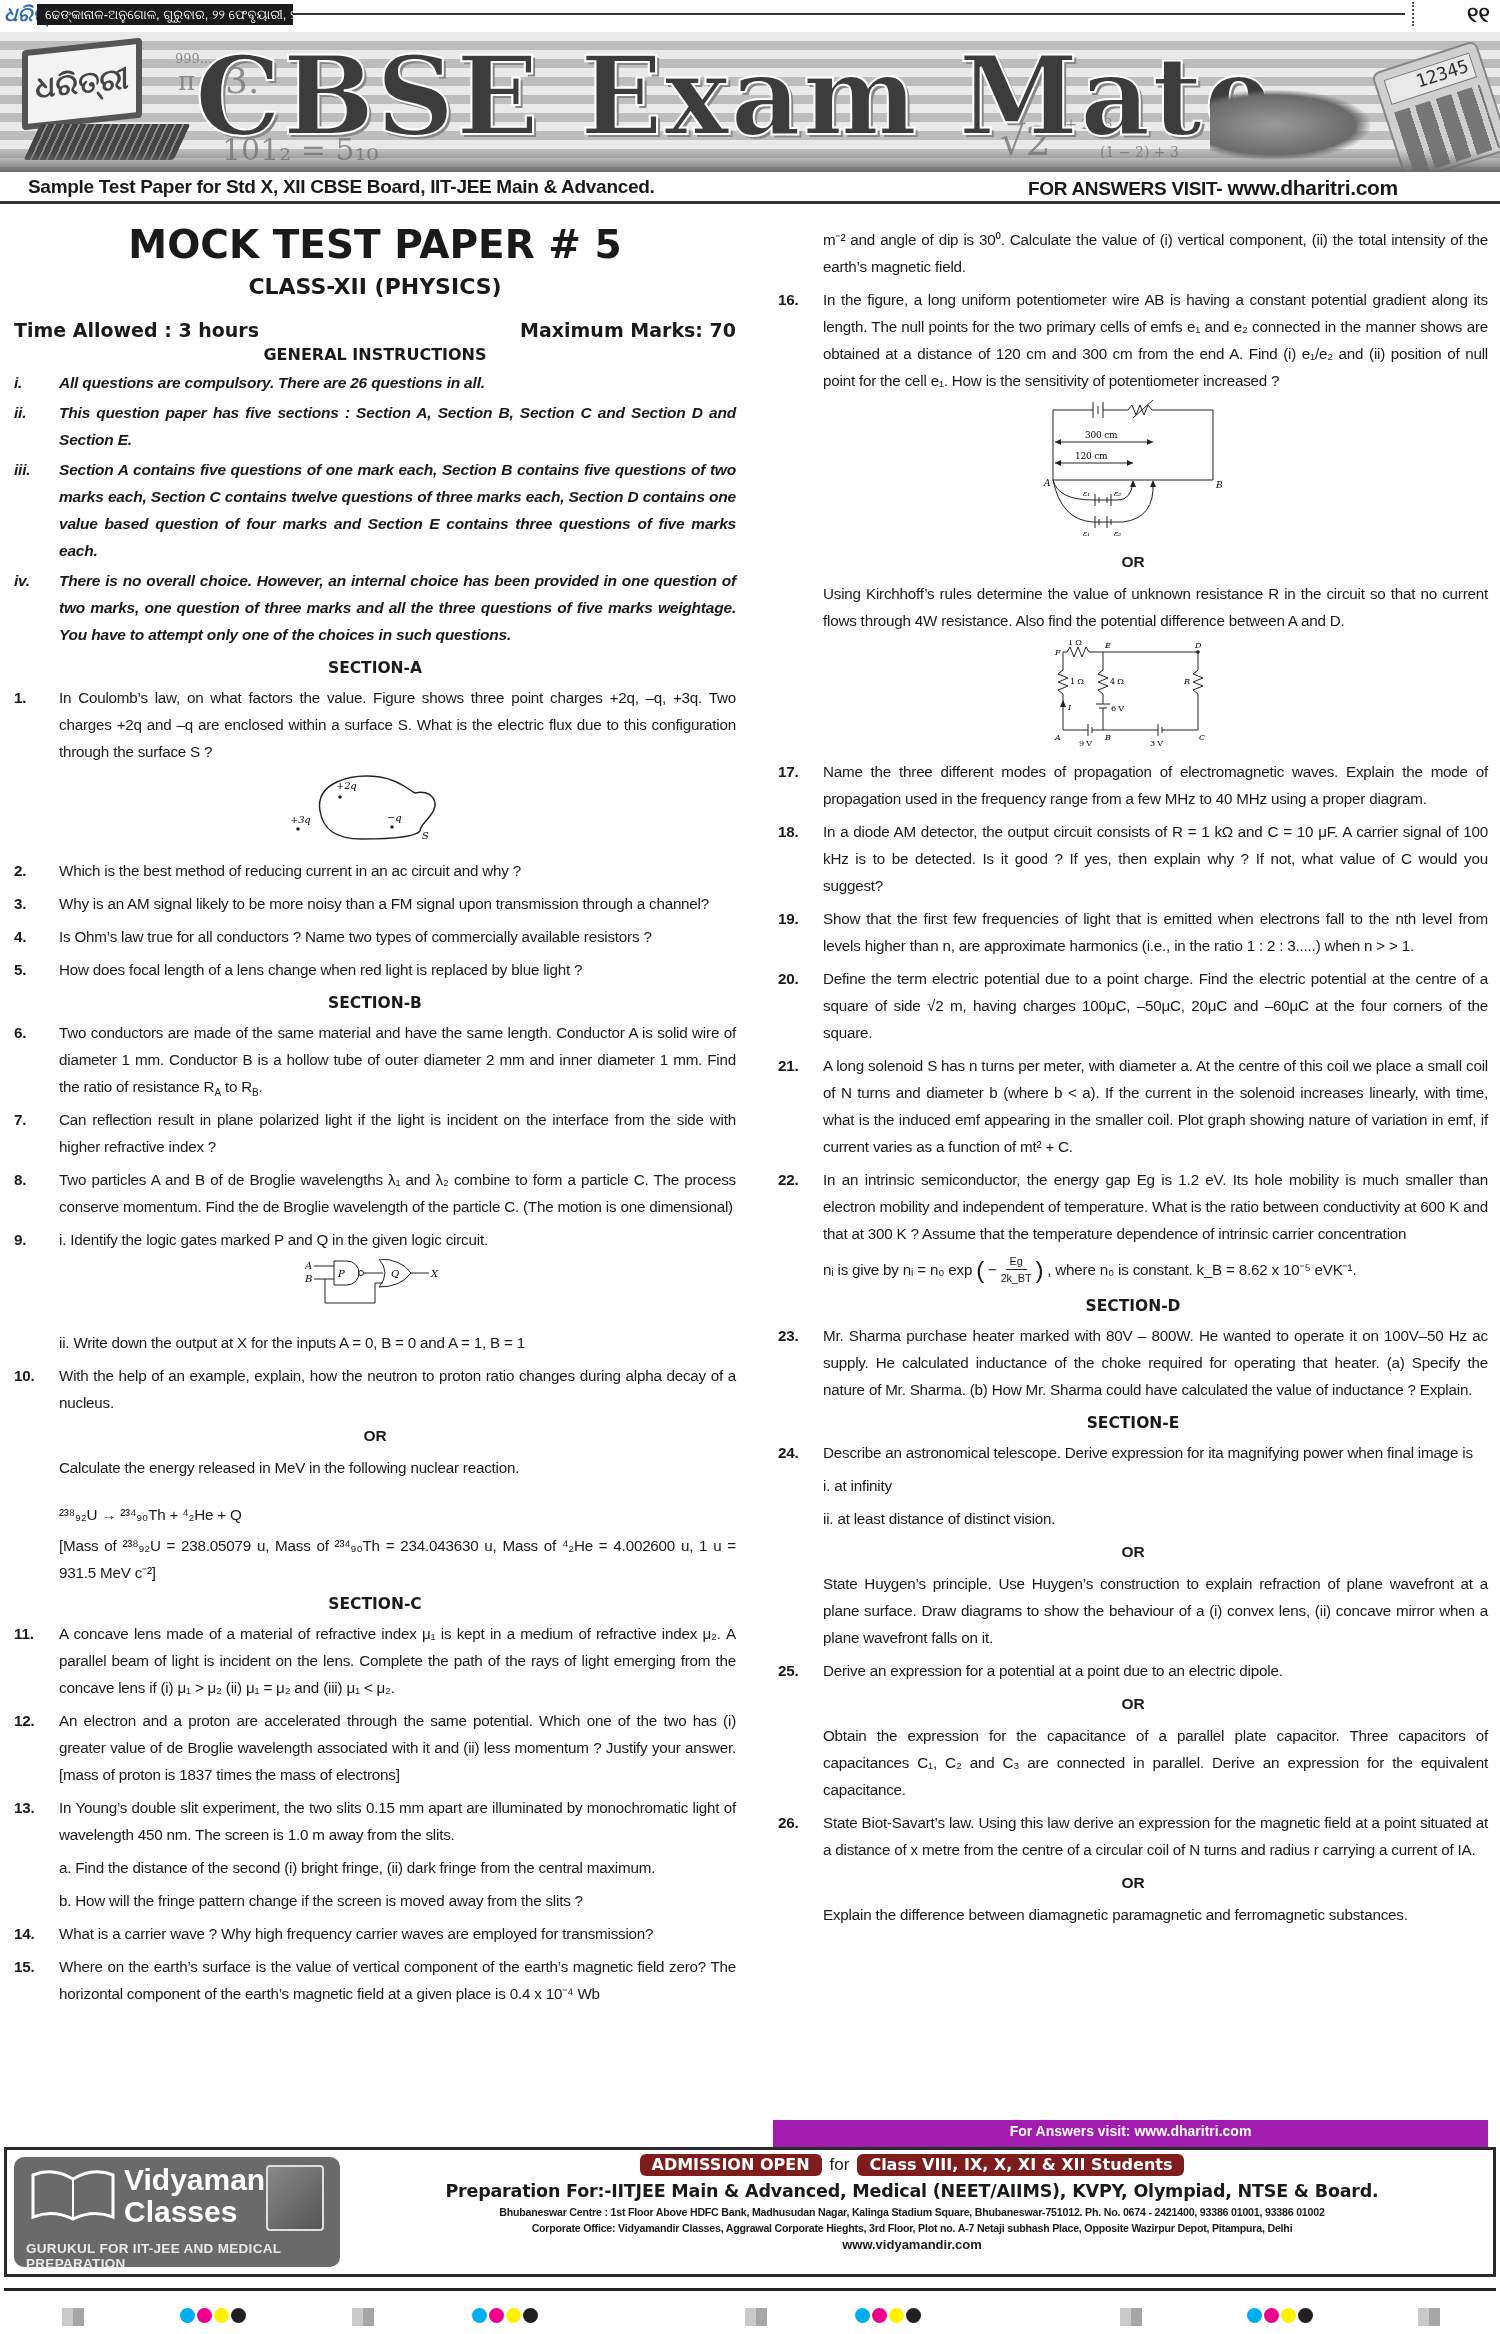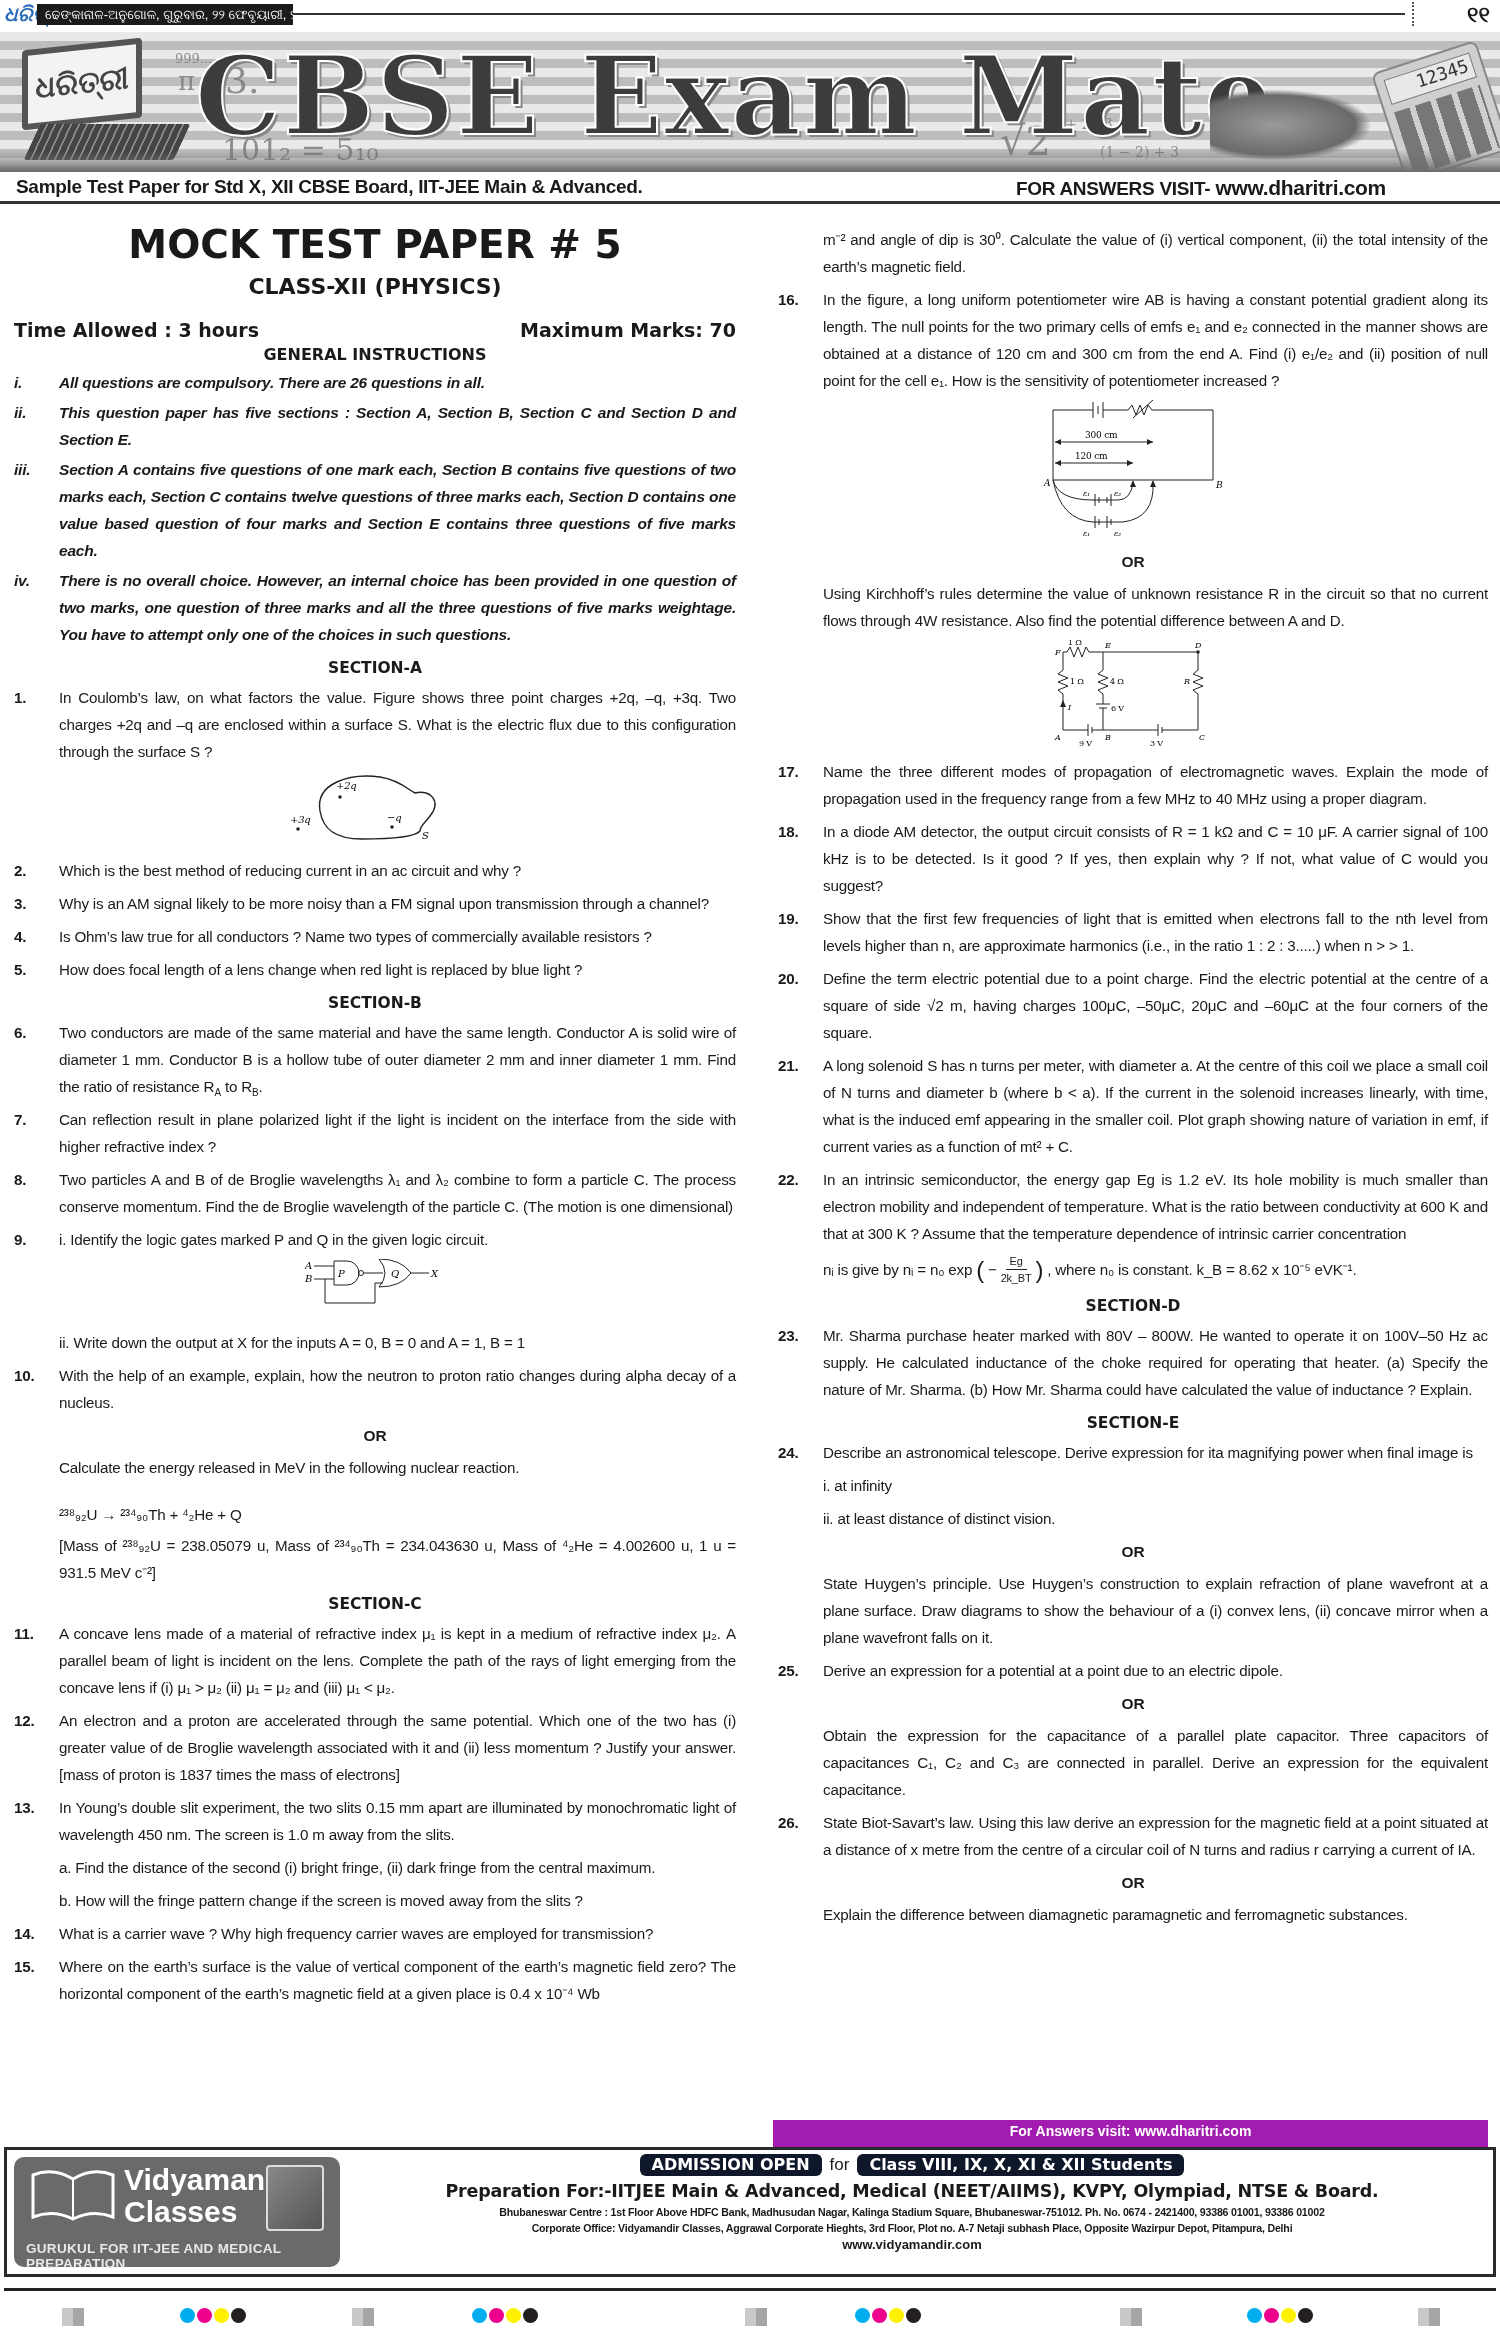--- a/index.html
+++ b/index.html
@@ -22,21 +22,21 @@
   .laptop .screen { position: absolute; left: 10px; top: 0; width: 120px; height: 80px; background: #f3f3f3; border: 6px solid #555; border-radius: 4px; transform: skewY(-6deg); }
   .laptop .screen span { display: block; text-align: center; font-family: "DejaVu Serif", serif; font-size: 30px; font-weight: bold; color: #444; line-height: 66px; }
   .laptop .keys { position: absolute; left: 20px; top: 80px; width: 150px; height: 36px; background: repeating-linear-gradient(90deg, #444 0 6px, #888 6px 8px); border-radius: 3px; transform: skewX(-25deg); }
   .banner-title { position: absolute; left: 195px; top: 4px; font-family: "DejaVu Serif", serif; font-weight: bold; font-size: 108px; letter-spacing: 2px; color: #3c3c3c; line-height: 120px; -webkit-text-stroke: 2px #fff; text-shadow: 3px 3px 0 #888; white-space: nowrap; }
   .math-deco { position: absolute; font-family: "DejaVu Serif", serif; color: #777; opacity: .8; }
   .calculator { position: absolute; right: 4px; top: 22px; width: 110px; height: 115px; background: #cfcfcf; border: 2px solid #888; border-radius: 8px; transform: rotate(-18deg); }
   .calculator .lcd { margin: 8px; height: 26px; background: #e8e8e8; border: 1px solid #777; font-family: "DejaVu Sans Mono", monospace; font-size: 18px; text-align: right; padding-right: 4px; color: #333; }
   .calculator .btns { margin: 0 8px; height: 66px; background: repeating-linear-gradient(90deg, #777 0 16px, #cfcfcf 16px 22px); }
   .hand { position: absolute; left: 1210px; top: 58px; width: 160px; height: 70px; background: radial-gradient(ellipse at 40% 50%, #9a9a9a, #6a6a6a 60%, rgba(0,0,0,0) 72%); }
 
-  .subtitle-row { position: absolute; left: 0; top: 176px; width: 1400px; height: 26px; }
+  .subtitle-row { position: absolute; left: 12px; top: 176px; width: 1400px; height: 26px; }
   .subtitle-left { position: absolute; left: 16px; top: 0; font-size: 19px; font-weight: bold; letter-spacing: -0.3px; }
   .subtitle-right { position: absolute; right: 14px; top: 0; font-size: 19px; font-weight: bold; letter-spacing: -0.3px; }
   .subtitle-right .url { font-size: 21px; }
   .subtitle-rule { position: absolute; left: 0; top: 201px; width: 1500px; height: 3px; background: #333; }
 
   
   .col { position: absolute; top: 214px; font-size: 15.2px; line-height: 27px; letter-spacing: -0.2px; }
   .col-left { left: 14px; width: 722px; }
   .col-right { left: 778px; width: 710px; top: 226px; }
 
@@ -63,21 +63,21 @@
   .answers-bar { position: absolute; left: 773px; top: 2120px; width: 715px; height: 28px; background: #a21caf; color: #fff; text-align: center; font-weight: bold; font-size: 14px; line-height: 22px; }
   .ad-box { position: absolute; left: 4px; top: 2147px; width: 1492px; height: 130px; border: 3px solid #2a2a2a; }
   .ad-logo { position: absolute; left: 7px; top: 7px; width: 326px; height: 110px; background: #6a6a6a; border-radius: 10px; color: #fff; }
   .ad-logo .book { position: absolute; left: 14px; top: 10px; width: 90px; height: 55px; }
   .ad-logo .name1 { position: absolute; left: 110px; top: 6px; font-size: 30px; font-weight: bold; line-height: 34px; }
   .ad-logo .name2 { position: absolute; left: 110px; top: 38px; font-size: 30px; font-weight: bold; line-height: 34px; }
   .ad-logo .tag { position: absolute; left: 12px; top: 84px; font-size: 13.5px; font-weight: bold; color: #e8e8e8; letter-spacing: 0.3px; }
   .ad-logo .teacher { position: absolute; left: 252px; top: 8px; width: 58px; height: 66px; border: 2px solid #ddd; border-radius: 4px; background: linear-gradient(135deg, #888, #555); }
   .ad-right { position: absolute; left: 330px; top: 2px; width: 1150px; text-align: center; }
   .adm-row { display: flex; justify-content: center; align-items: center; gap: 8px; margin-top: 2px; }
-  .pill { background: #0f172a; color: #fff; font-family: "DejaVu Sans", sans-serif; font-weight: bold; font-size: 16px; padding: 0 12px; border-radius: 6px; line-height: 22px; }
+  .pill { background: #7f1d1d; color: #fff; font-family: "DejaVu Sans", sans-serif; font-weight: bold; font-size: 16px; padding: 0 12px; border-radius: 6px; line-height: 22px; }
   .for-word { font-size: 17px; }
   .prep { font-family: "DejaVu Sans", sans-serif; font-weight: bold; font-size: 17.5px; line-height: 26px; margin-top: 2px; letter-spacing: -0.2px; }
   .addr { font-size: 10.6px; font-weight: bold; line-height: 16px; letter-spacing: -0.2px; }
   .web { font-size: 13px; line-height: 18px; font-weight: bold; }
   .bottom-rule { position: absolute; left: 4px; top: 2288px; width: 1492px; height: 3px; background: #222; }
 
   .reg-marks { position: absolute; left: 0; top: 2308px; width: 1500px; height: 26px; }
   .reg-sq { position: absolute; width: 22px; height: 18px; background: linear-gradient(90deg, #c9c9c9 50%, #a6a6a6 50%); }
   .reg-dots { position: absolute; display: flex; gap: 2px; }
   .reg-dots i { display: block; width: 15px; height: 15px; border-radius: 50%; }

